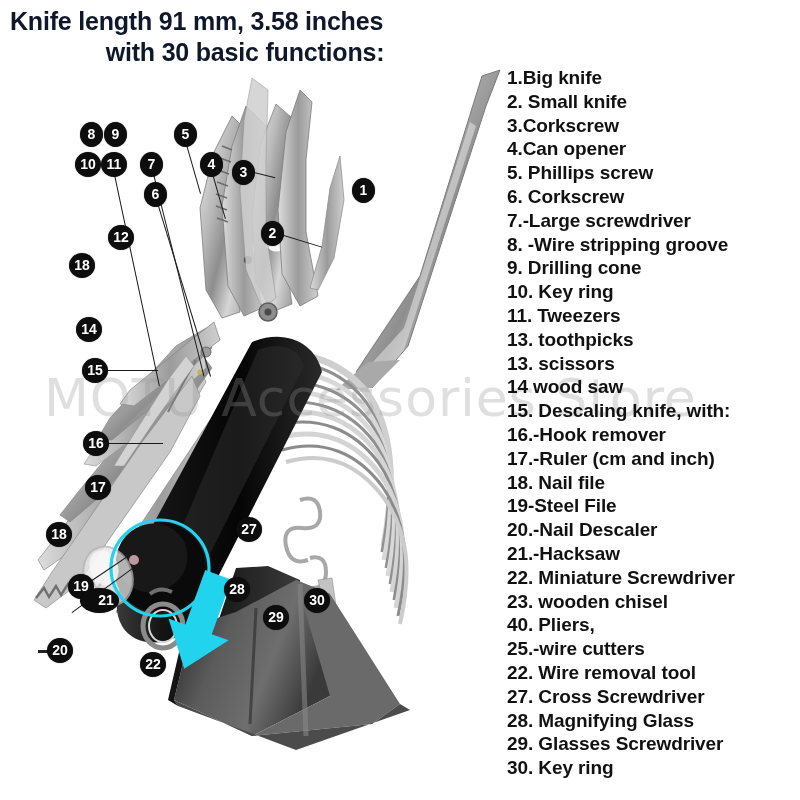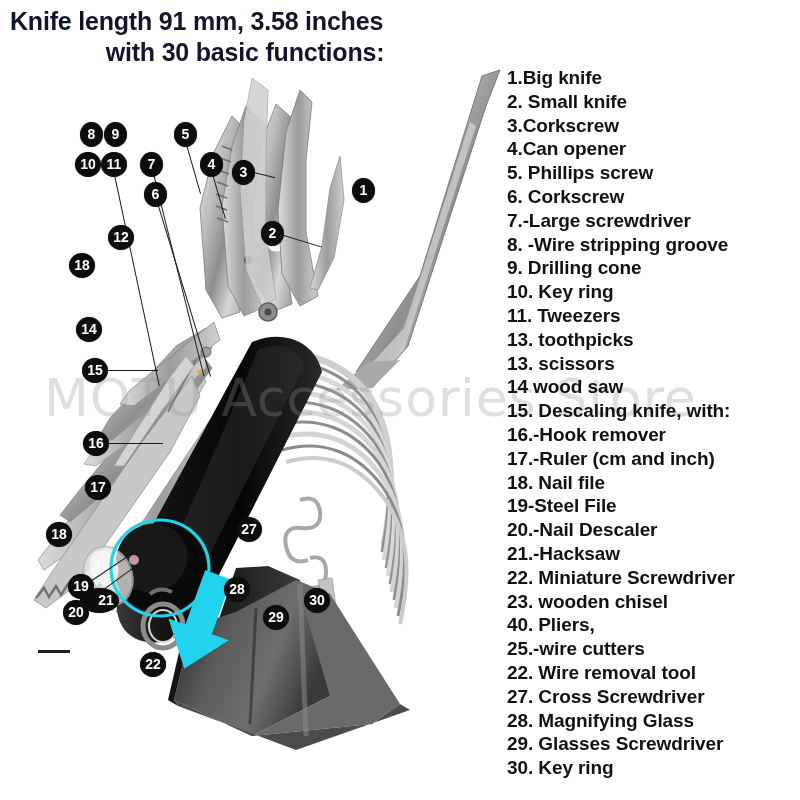--- a/index.html
+++ b/index.html
@@ -272,21 +272,21 @@
       <div class="badge" style="left: 261px; top: 221px;">2</div>
       <div class="badge" style="left: 352px; top: 178px;">1</div>
       <div class="badge w2" style="left: 108px; top: 225px;">12</div>
       <div class="badge w2" style="left: 69px; top: 253px;">18</div>
       <div class="badge w2" style="left: 76px; top: 317px;">14</div>
       <div class="badge w2" style="left: 82px; top: 358px;">15</div>
       <div class="badge w2" style="left: 83px; top: 431px;">16</div>
       <div class="badge w2" style="left: 85px; top: 475px;">17</div>
       <div class="badge w2" style="left: 46px; top: 522px;">18</div>
       <div class="badge w2" style="left: 68px; top: 574px;">19</div>
-      <div class="badge w2" style="left: 47px; top: 600px; margin-left: 16px;">20</div>
+      <div class="badge w2" style="left: 47px; top: 638px;">20</div>
       <div class="badge w2" style="left: 80px; top: 588px; padding-left: 13px;">21</div>
       <div class="badge w2" style="left: 140px; top: 608px; margin-top: 44px;">22</div>
       <div class="badge w2" style="left: 236px; top: 517px;">27</div>
       <div class="badge w2" style="left: 224px; top: 577px;">28</div>
       <div class="badge w2" style="left: 263px; top: 605px;">29</div>
       <div class="badge w2" style="left: 304px; top: 588px;">30</div>
     </div>
 
   <div class="fn-list" id="fn-list">
       <div class="fn-item">1.Big knife</div>

